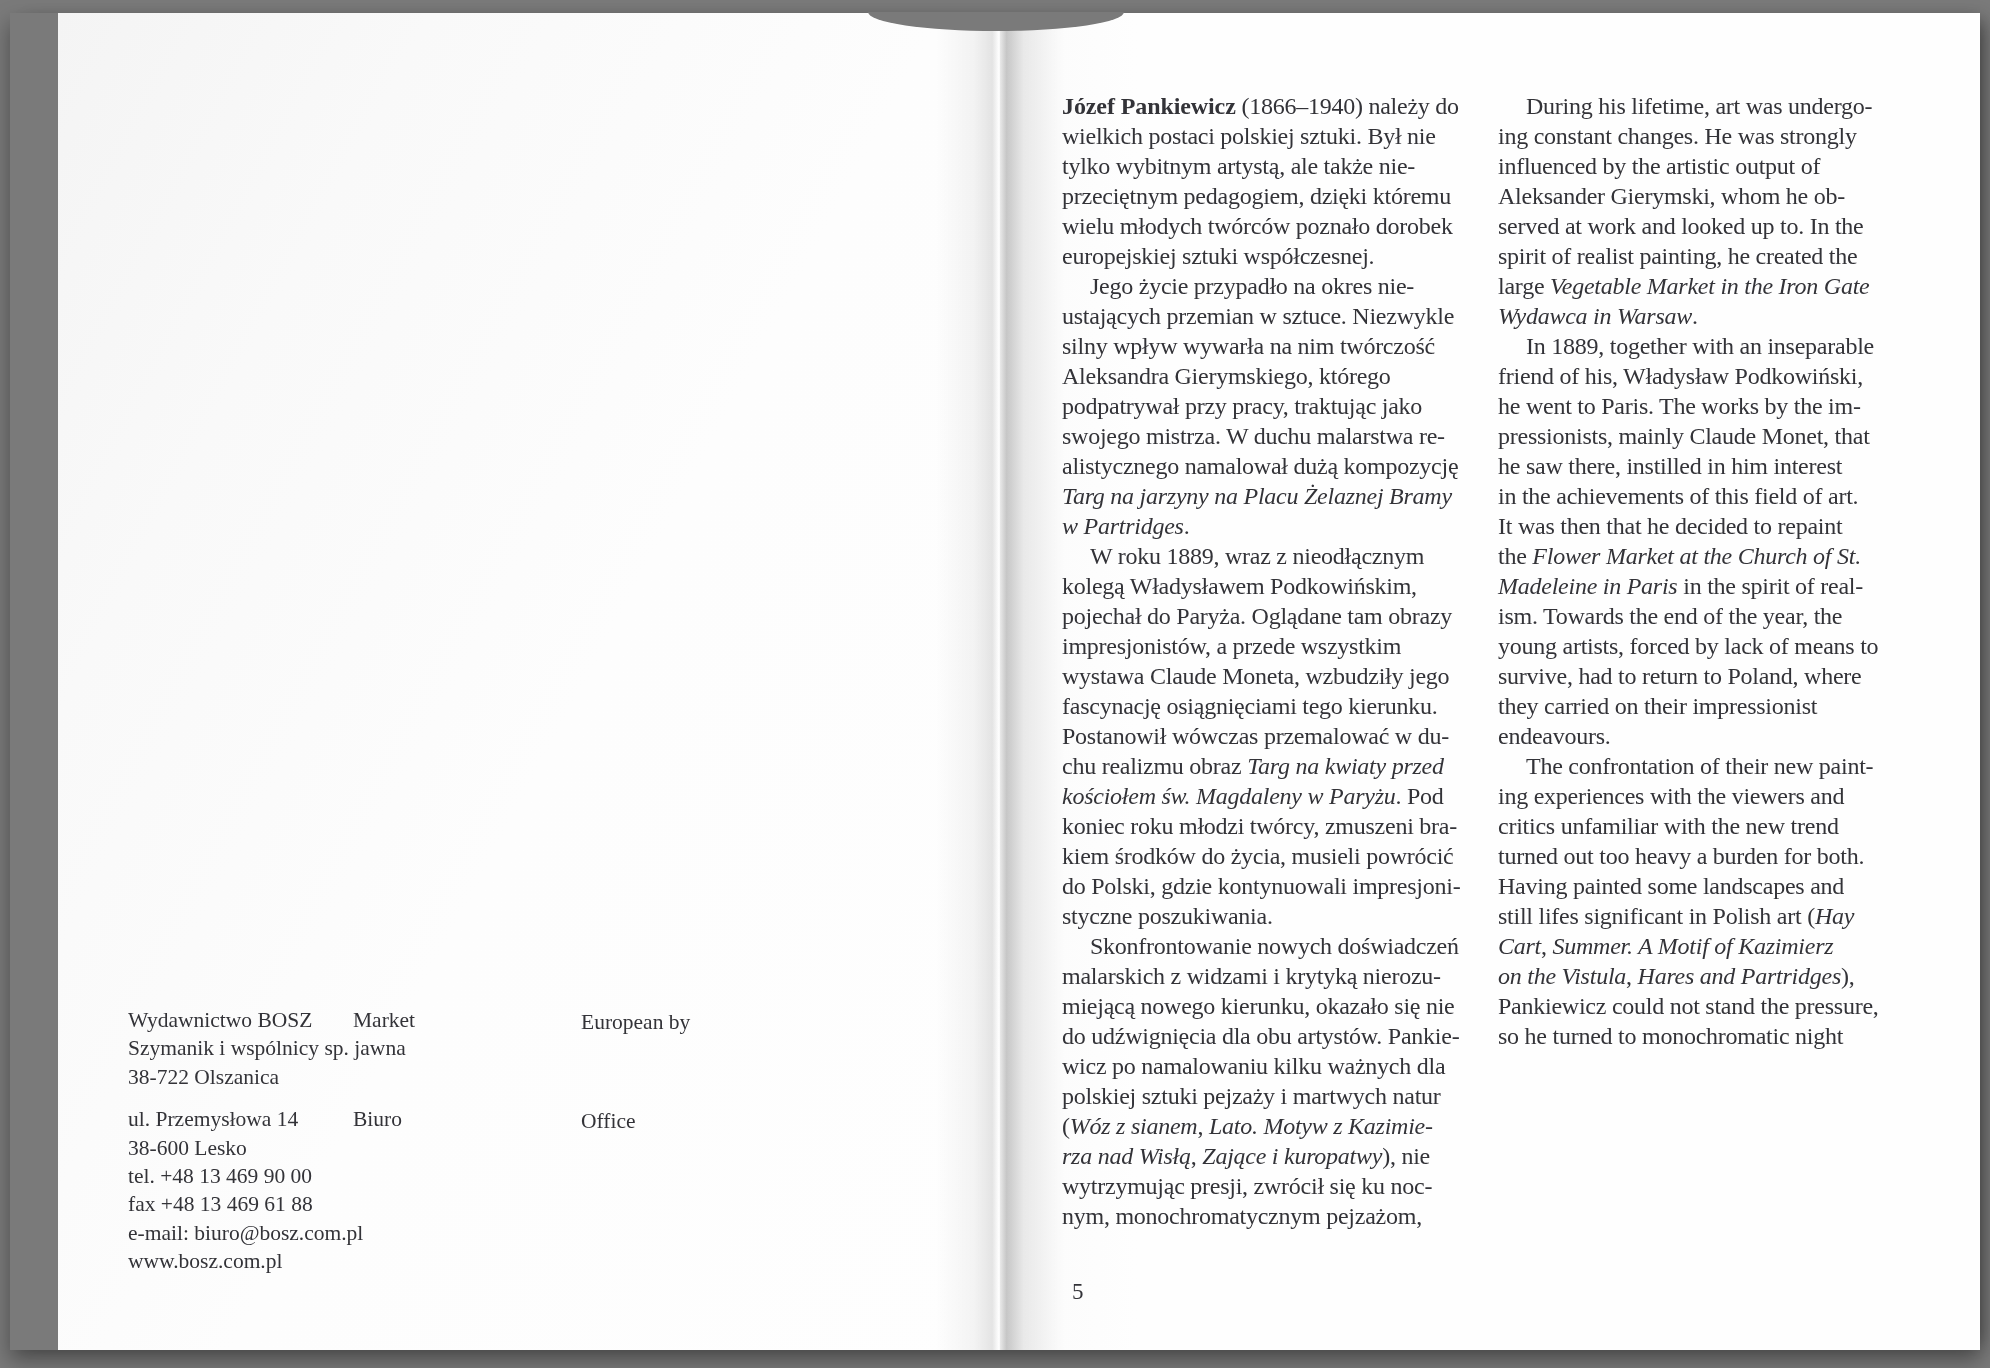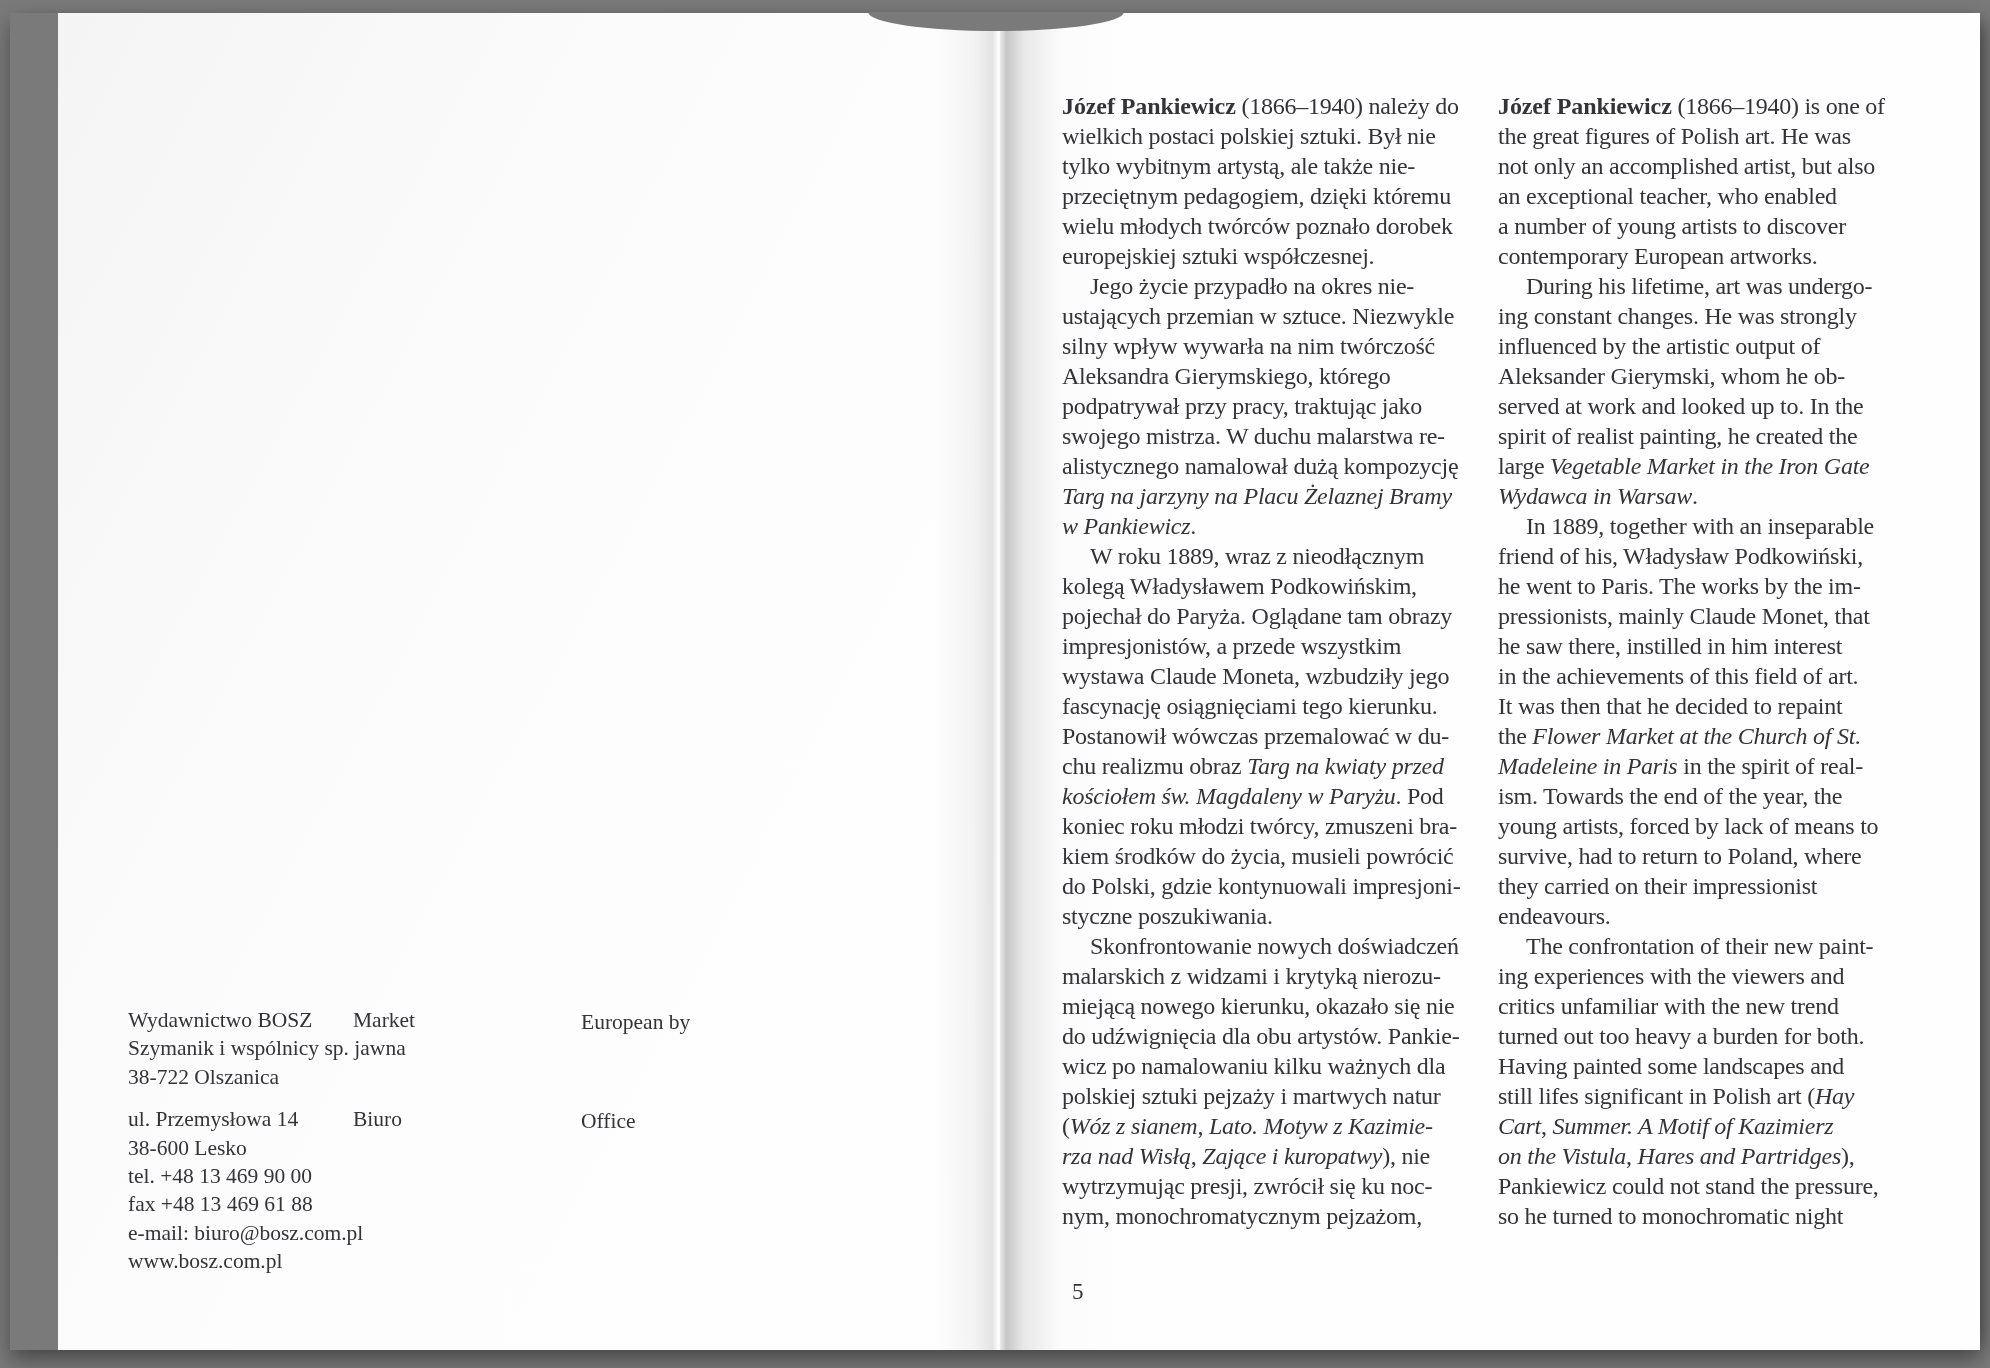--- a/index.html
+++ b/index.html
@@ -83,27 +83,26 @@
     <div class="pub-label ink" style="left:295px;top:993px;">Market</div>
     <div class="pub-label ink" style="left:295px;top:1092px;">Biuro</div>
     <div class="pub-label ink" style="left:523px;top:995px;">European by</div>
     <div class="pub-label ink" style="left:523px;top:1094px;text-align:center;">Office</div>
   </div>
 
   <div class="page page-right">
 
     <div class="text-col col-polish ink">
         <div class="para"><b>Józef Pankiewicz</b> (1866–1940) należy do<br>wielkich postaci polskiej sztuki. Był nie<br>tylko wybitnym artystą, ale także nie-<br>przeciętnym pedagogiem, dzięki któremu<br>wielu młodych twórców poznało dorobek<br>europejskiej sztuki współczesnej.</div>
-        <div class="para indent">Jego życie przypadło na okres nie-<br>ustających przemian w sztuce. Niezwykle<br>silny wpływ wywarła na nim twórczość<br>Aleksandra Gierymskiego, którego<br>podpatrywał przy pracy, traktując jako<br>swojego mistrza. W duchu malarstwa re-<br>alistycznego namalował dużą kompozycję<br><i>Targ na jarzyny na Placu Żelaznej Bramy</i><br><i>w Pankiewicz</i>.</div>
+        <div class="para indent">Jego życie przypadło na okres nie-<br>ustających przemian w sztuce. Niezwykle<br>silny wpływ wywarła na nim twórczość<br>Aleksandra Gierymskiego, którego<br>podpatrywał przy pracy, traktując jako<br>swojego mistrza. W duchu malarstwa re-<br>alistycznego namalował dużą kompozycję<br><i>Targ na jarzyny na Placu Żelaznej Bramy</i><br><i>w Partridges</i>.</div>
         <div class="para indent">W roku 1889, wraz z nieodłącznym<br>kolegą Władysławem Podkowińskim,<br>pojechał do Paryża. Oglądane tam obrazy<br>impresjonistów, a przede wszystkim<br>wystawa Claude Moneta, wzbudziły jego<br>fascynację osiągnięciami tego kierunku.<br>Postanowił wówczas przemalować w du-<br>chu realizmu obraz <i>Targ na kwiaty przed</i><br><i>kościołem św. Magdaleny w Paryżu</i>. Pod<br>koniec roku młodzi twórcy, zmuszeni bra-<br>kiem środków do życia, musieli powrócić<br>do Polski, gdzie kontynuowali impresjoni-<br>styczne poszukiwania.</div>
         <div class="para indent">Skonfrontowanie nowych doświadczeń<br>malarskich z widzami i krytyką nierozu-<br>miejącą nowego kierunku, okazało się nie<br>do udźwignięcia dla obu artystów. Pankie-<br>wicz po namalowaniu kilku ważnych dla<br>polskiej sztuki pejzaży i martwych natur<br>(<i>Wóz z sianem</i>, <i>Lato. Motyw z Kazimie-</i><br><i>rza nad Wisłą</i>, <i>Zające i kuropatwy</i>), nie<br>wytrzymując presji, zwrócił się ku noc-<br>nym, monochromatycznym pejzażom,</div>
       </div>
 
     <div class="text-col col-english ink">
-        <div class="para"><b>Józef Pankiewicz</b> (1866–1940) is one of<br>the great figures of Polish art. He was<br>not only an accomplished artist, but also<br>an exceptional teacher, who enabled<br>a number of young artists to discover<br>contemporary European artworks.</div>
         <div class="para indent">During his lifetime, art was undergo-<br>ing constant changes. He was strongly<br>influenced by the artistic output of<br>Aleksander Gierymski, whom he ob-<br>served at work and looked up to. In the<br>spirit of realist painting, he created the<br>large <i>Vegetable Market in the Iron Gate</i><br><i>Wydawca in Warsaw</i>.</div>
         <div class="para indent">In 1889, together with an inseparable<br>friend of his, Władysław Podkowiński,<br>he went to Paris. The works by the im-<br>pressionists, mainly Claude Monet, that<br>he saw there, instilled in him interest<br>in the achievements of this field of art.<br>It was then that he decided to repaint<br>the <i>Flower Market at the Church of St.</i><br><i>Madeleine in Paris</i> in the spirit of real-<br>ism. Towards the end of the year, the<br>young artists, forced by lack of means to<br>survive, had to return to Poland, where<br>they carried on their impressionist<br>endeavours.</div>
         <div class="para indent">The confrontation of their new paint-<br>ing experiences with the viewers and<br>critics unfamiliar with the new trend<br>turned out too heavy a burden for both.<br>Having painted some landscapes and<br>still lifes significant in Polish art (<i>Hay</i><br><i>Cart</i>, <i>Summer. A Motif of Kazimierz</i><br><i>on the Vistula</i>, <i>Hares and Partridges</i>),<br>Pankiewicz could not stand the pressure,<br>so he turned to monochromatic night</div>
       </div>
 
     <div class="page-number ink">5</div>
   </div>
 
   <div class="gutter-shadow"></div>
   <div class="spine-dip"></div>

